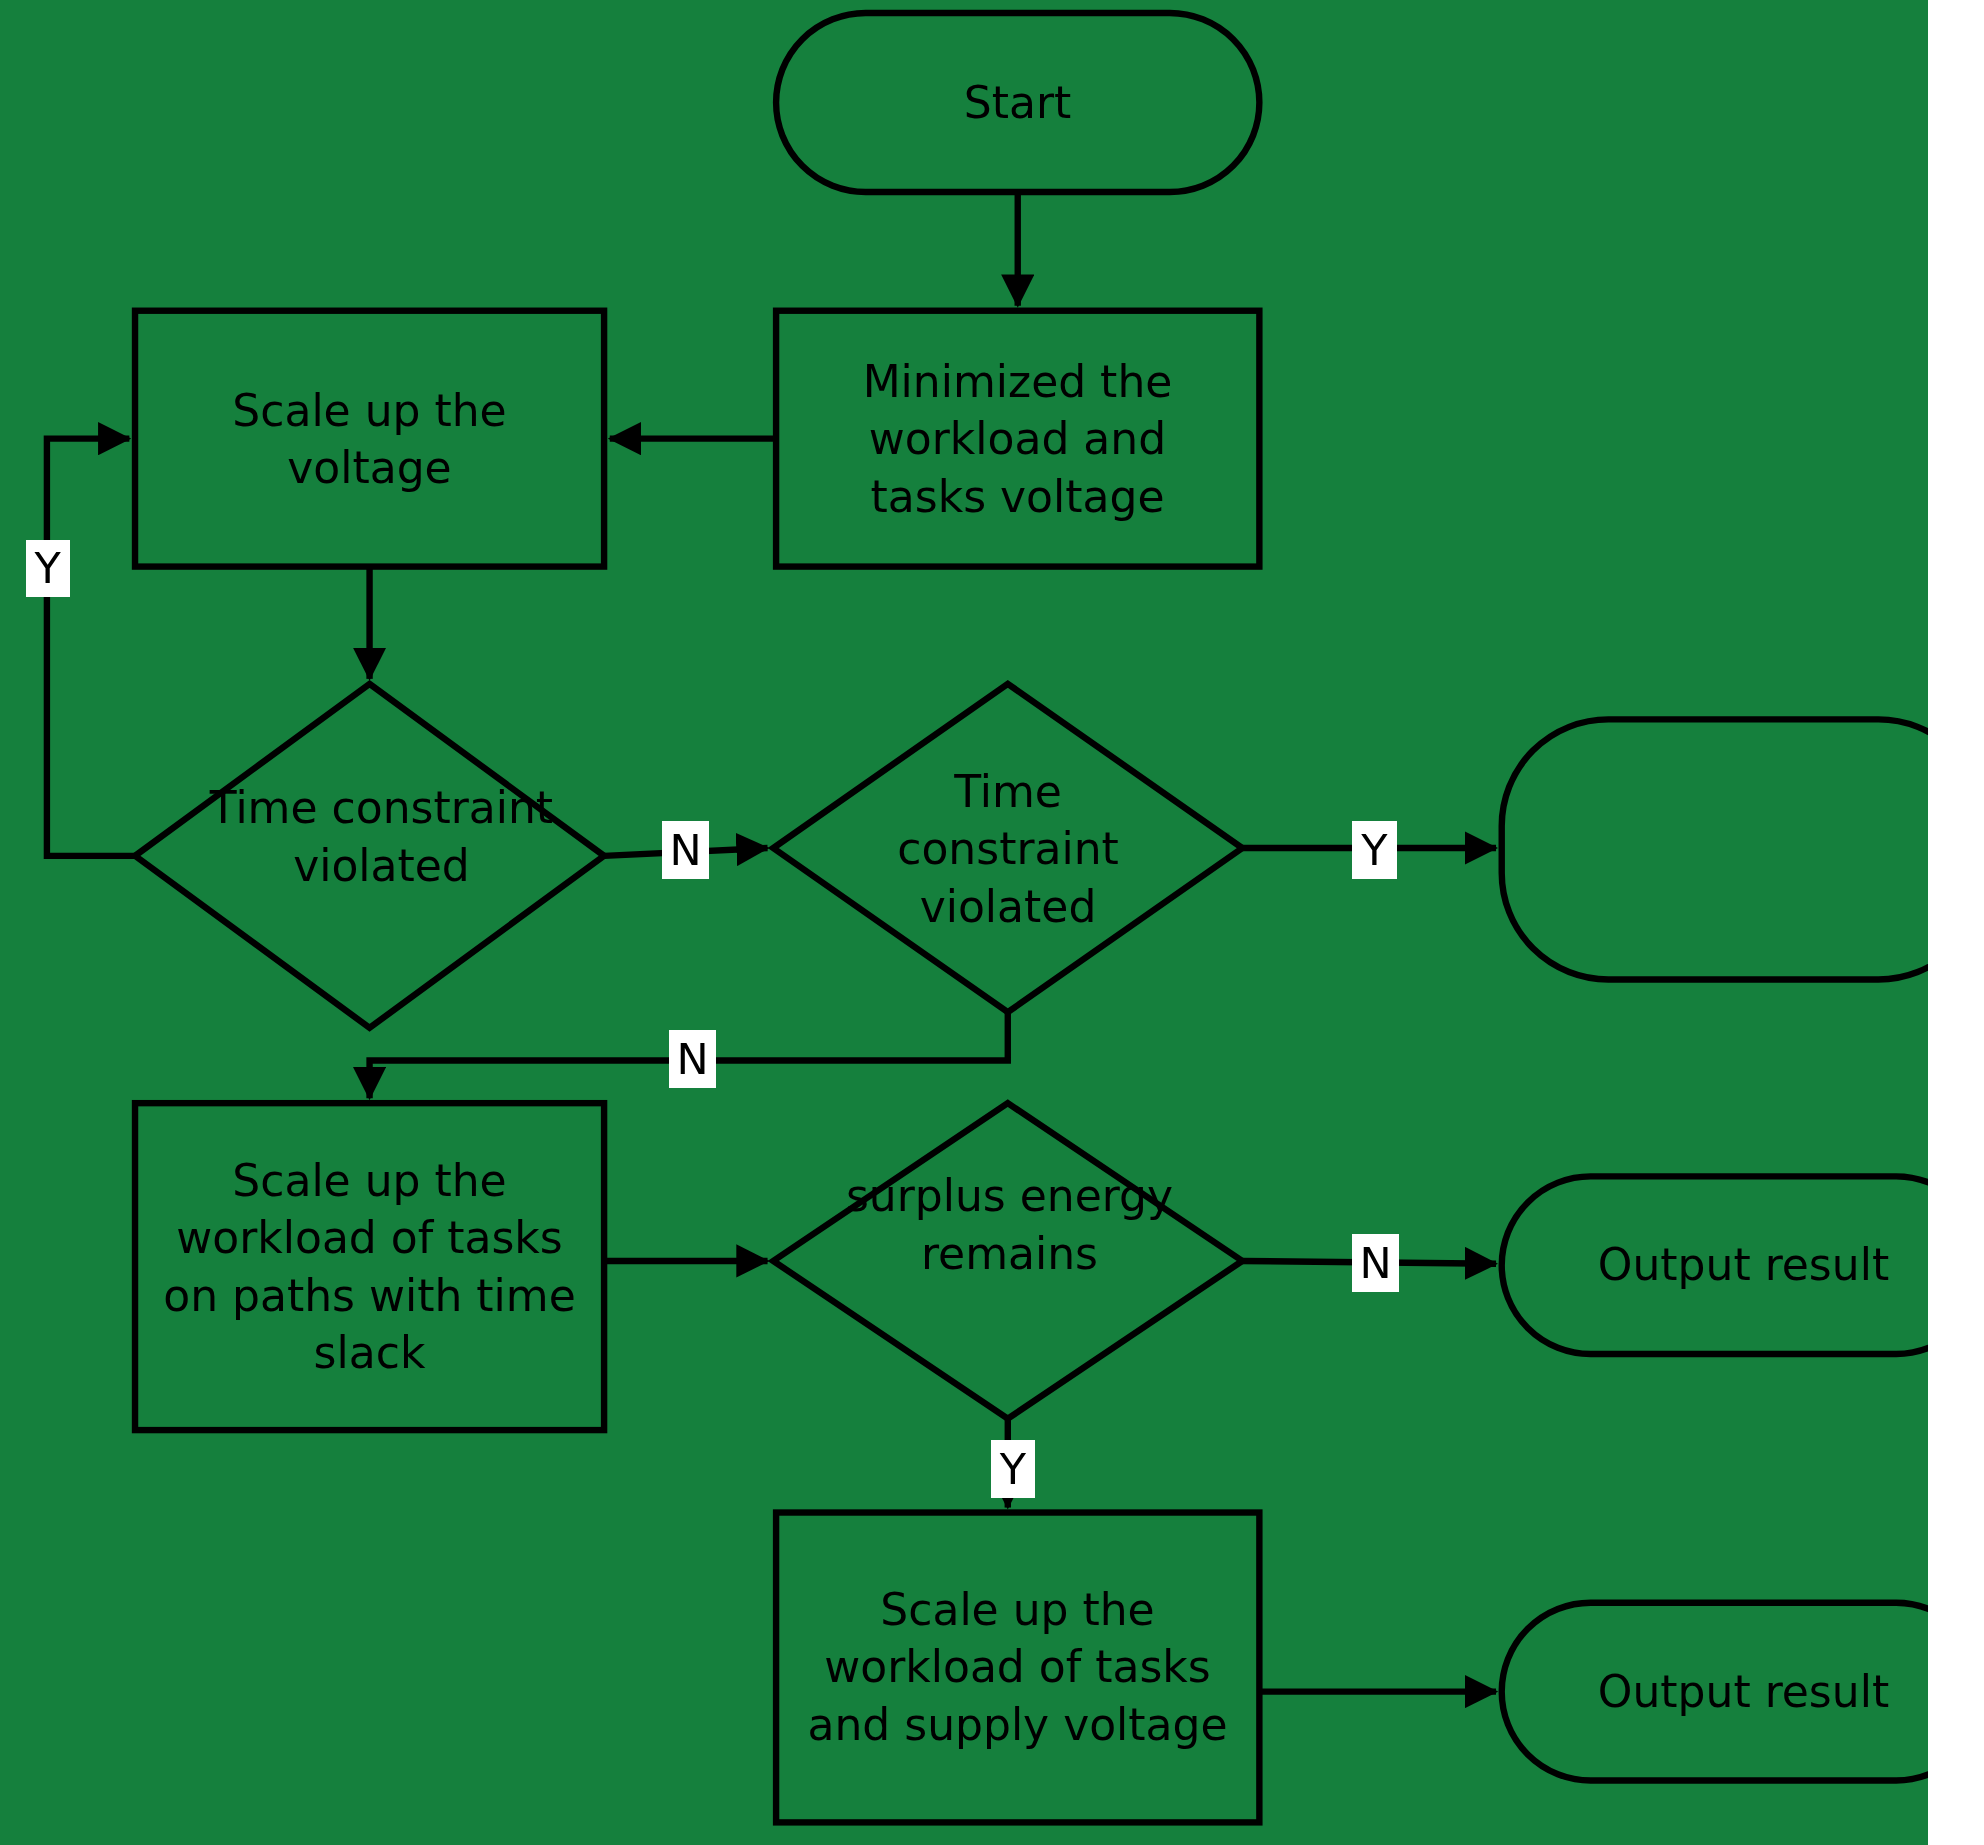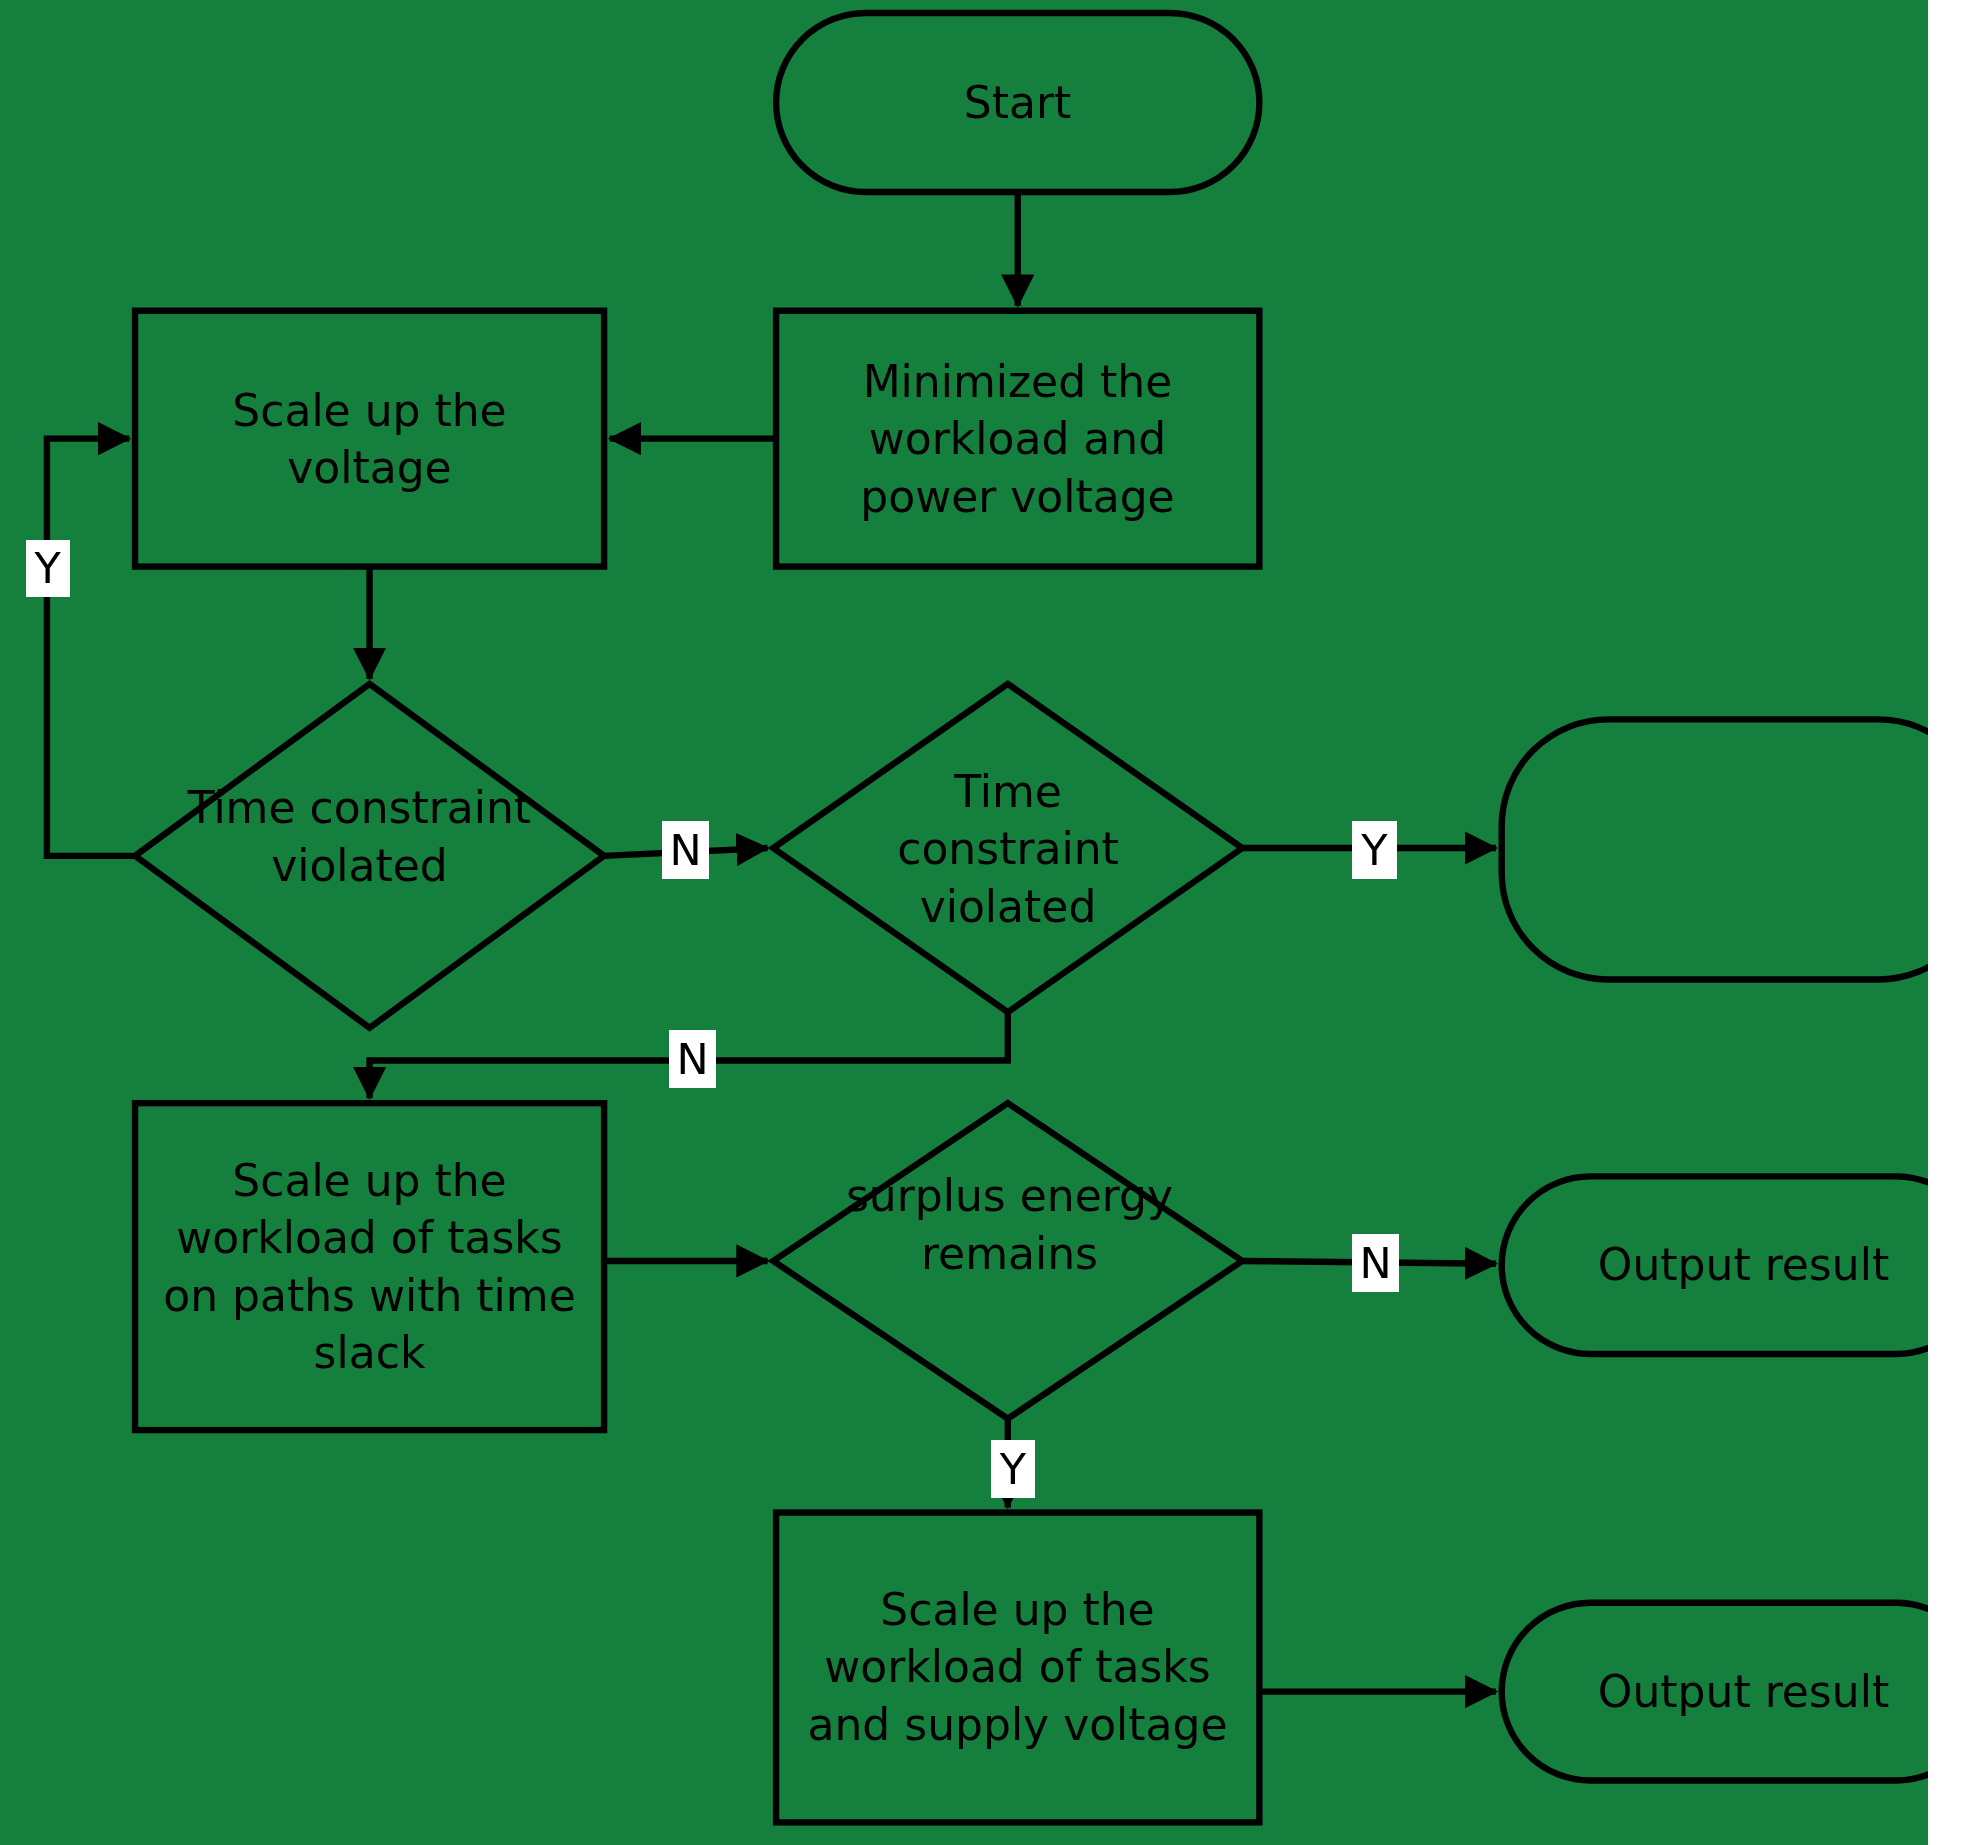--- a/index.html
+++ b/index.html
@@ -109,26 +109,26 @@
 
       <path d="M 1772 2380 L 2105 2380" marker-end="url(#arrow)"></path>
 
     </g>
   </svg>
 
   <div class="node-text" style="left:776px; top:12.8px; width:483px; height:179px;">Start</div>
 
   <div class="node-text" style="left:776px; top:311px; width:483px; height:256px;">Minimized the
 workload and
-power voltage</div>
+tasks voltage</div>
 
   <div class="node-text" style="left:135px; top:311px; width:469px; height:256px;">Scale up the
 voltage</div>
 
-  <div class="node-text" style="left:111px; top:762px; width:497px; height:149px;">Time constraint
+  <div class="node-text" style="left:133px; top:762px; width:497px; height:149px;">Time constraint
 violated</div>
 
   <div class="node-text" style="left:802px; top:753px; width:412px; height:192px;">Time
 constraint
 violated</div>
 
 
   <div class="node-text" style="left:135px; top:1103px; width:469px; height:327px;">Scale up the
 workload of tasks
 on paths with time

